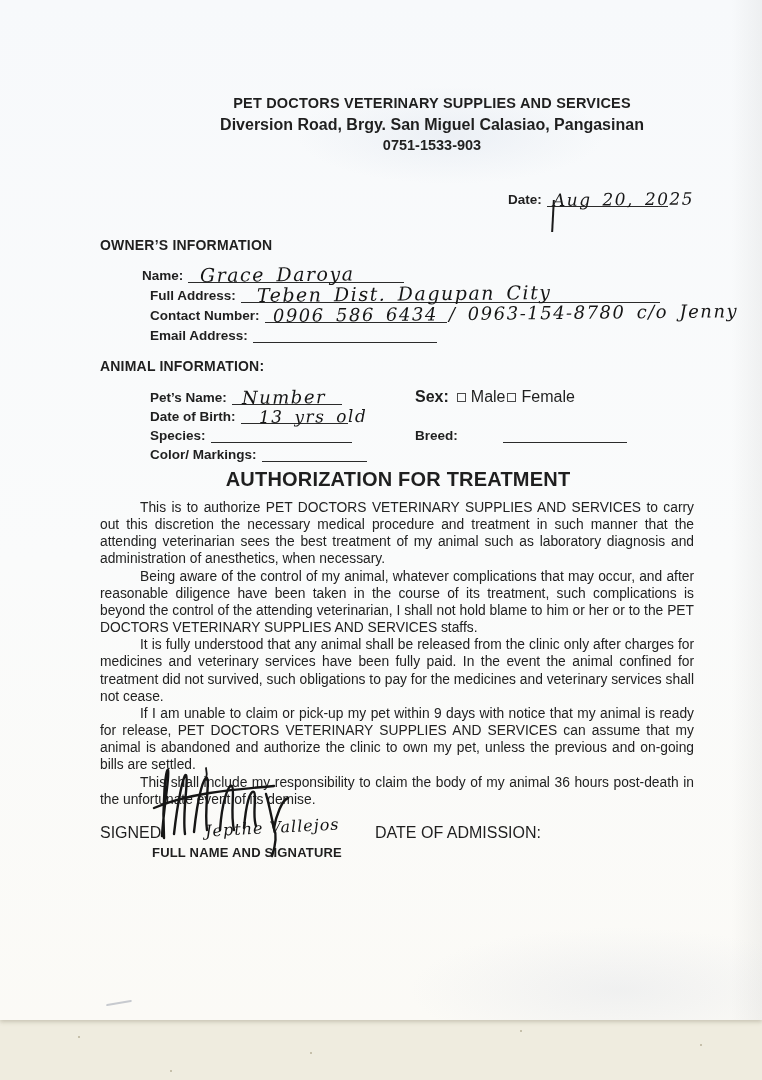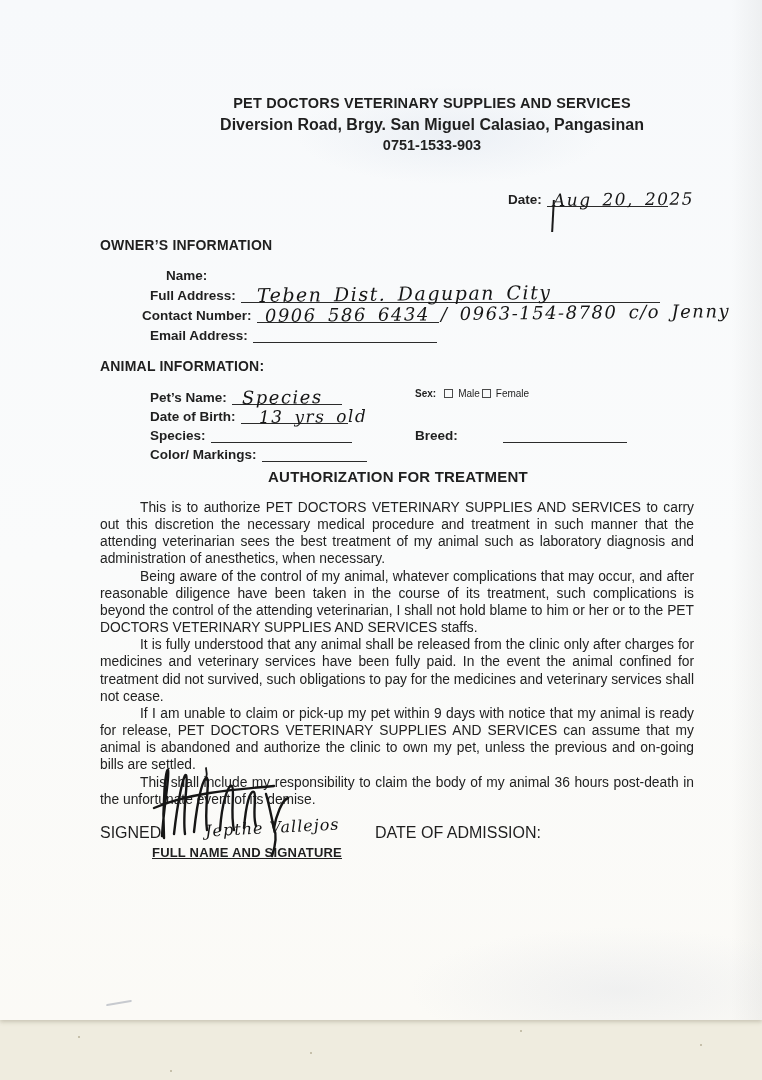--- a/index.html
+++ b/index.html
@@ -18,45 +18,45 @@
       radial-gradient(ellipse 300px 90px at 620px 990px, rgba(214,218,226,0.30), rgba(214,218,226,0) 70%),
       linear-gradient(90deg, rgba(0,0,0,0) 96%, rgba(150,150,150,0.10)),
       linear-gradient(180deg, #f7f9fb 0%, #fafbfb 55%, #fbfaf6 100%);
     box-shadow:0 2px 4px rgba(90,85,60,0.25);
   }
   .centered { position:absolute; left:0; width:762px; padding-left:34px; text-align:center; }
   .hdr-line1 { font-size:14.5px; font-weight:bold; line-height:21px; letter-spacing:.2px; }
   .hdr-line2 { font-size:16px; font-weight:bold; line-height:21px; }
   .hdr-line3 { font-size:14.5px; font-weight:bold; line-height:21px; }
   .sec-heading { position:absolute; font-size:14px; font-weight:bold; letter-spacing:.2px; }
-  .doc-title { top:468px; font-size:15px; font-weight:bold; letter-spacing:.2px; }
+  .doc-title { top:468px; font-size:20px; font-weight:bold; letter-spacing:.2px; }
 
   .frow { position:absolute; display:flex; align-items:flex-end; height:19px; }
   .frow .flabel { font-size:13.5px; font-weight:bold; white-space:nowrap; padding-right:5px; }
   .frow .line { flex:1; border-bottom:1.6px solid #2b2b2b; height:17px; position:relative; }
 
   .hw {
     position:absolute; bottom:-4px; white-space:nowrap;
     font-family:"DejaVu Serif", serif; font-style:italic;
     color:#161616; letter-spacing:1.5px; word-spacing:4px;
     transform:rotate(-.6deg); transform-origin:left bottom;
   }
   .pen-stroke { position:absolute; background:#1b1b1b; }
 
-  .sex-group { position:absolute; display:flex; align-items:center; font-size:10px; }
+  .sex-group { position:absolute; display:flex; align-items:center; font-size:16px; }
   .sex-group .flabel { font-weight:bold; margin-right:6px; }
   .cbox { display:inline-block; width:9px; height:9px; border:1.3px solid #4a4a4a; margin:0 5px 0 2px; background:transparent; }
 
   .body-text { position:absolute; left:100px; top:499px; width:594px;
     font-size:13.8px; line-height:17.15px; text-align:justify; color:#222; }
   .body-text p { text-indent:40px; margin:0; }
 
   .sign-area { position:absolute; left:100px; top:824px; width:560px; display:flex; align-items:flex-end; }
   .sign-area .grp { display:flex; align-items:flex-end; }
-  .sign-caption { position:absolute; left:152px; top:845px; font-size:13px; font-weight:bold; letter-spacing:.2px;text-decoration:underline; }
+  .sign-caption { position:absolute; left:152px; top:845px; font-size:13px; font-weight:bold; letter-spacing:.2px; }
   .sig-svg { position:absolute; left:146px; top:760px; overflow:visible; }
   .sig-text { position:absolute; left:205px; top:818px; font-family:"DejaVu Serif", serif; font-style:italic;
     font-size:16px; letter-spacing:1px; color:#141414; transform:rotate(-3deg); white-space:nowrap; }
   .crease { position:absolute; left:106px; top:1002px; width:26px; height:2px;
     background:#c7cacf; transform:rotate(-10deg); border-radius:2px; }
   .speck { position:absolute; width:2px; height:2px; background:#b9b29a; border-radius:50%; }
 </style>
 </head>
 <body>
 
@@ -71,51 +71,54 @@
   <div class="frow" style="top:188px; left:508px; width:160px;">
     <span class="flabel">Date:</span>
     <span class="line">
       <span class="hw" style="left:6px; font-size:17px;">Aug 20, 2025</span>
     </span>
   </div>
   <div class="pen-stroke" style="left:552px; top:200px; width:2px; height:32px; transform:rotate(3deg);"></div>
 
   <div class="sec-heading" style="top:237px; left:100px;">OWNER’S INFORMATION</div>
 
-  <div class="frow" style="top:264px; left:166px; width:262px;align-items:flex-end;">
+  <div class="frow" style="top:264px; left:142px; width:262px;align-items:flex-end;">
     <span class="flabel">Name:</span>
+    <span class="line">
+      <span class="hw" style="left:12px; font-size:19px;">Grace Daroya</span>
+    </span>
   </div>
 
   <div class="frow" style="top:284px; left:150px; width:510px;">
     <span class="flabel">Full Address:</span>
     <span class="line">
       <span class="hw" style="left:16px; font-size:19px;">Teben Dist. Dagupan City</span>
     </span>
   </div>
 
-  <div class="frow" style="top:304px; left:142px; width:297px;">
+  <div class="frow" style="top:304px; left:150px; width:297px;">
     <span class="flabel">Contact Number:</span>
     <span class="line">
       <span class="hw" style="left:8px; font-size:18px;">0906 586 6434 / 0963-154-8780 c/o Jenny</span>
     </span>
   </div>
 
   <div class="frow" style="top:324px; left:150px; width:287px;">
     <span class="flabel">Email Address:</span>
     <span class="line">
       <span class="hw" style="left:8px; font-size:17px;"></span>
     </span>
   </div>
 
   <div class="sec-heading" style="top:358px; left:100px;">ANIMAL INFORMATION:</div>
 
   <div class="frow" style="top:386px; left:150px; width:192px;">
     <span class="flabel">Pet’s Name:</span>
     <span class="line">
-      <span class="hw" style="left:10px; font-size:18px;">Species</span>
+      <span class="hw" style="left:10px; font-size:18px;">Number</span>
     </span>
   </div>
 
   <div class="sex-group" style="top:388px; left:415px;">
     <span class="flabel">Sex:</span>
     <span class="cbox"></span>
     <span>Male</span>
     <span class="cbox"></span>
     <span>Female</span>
   </div>

